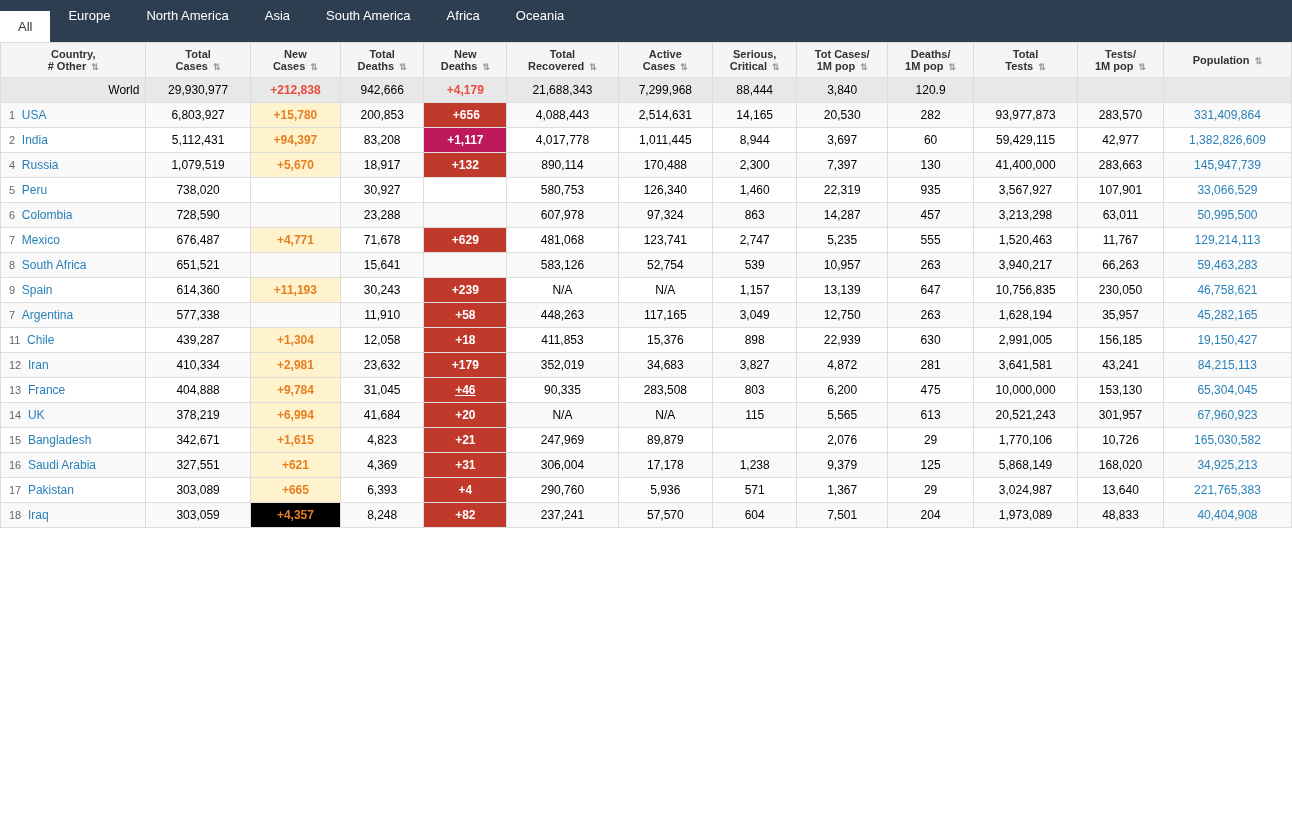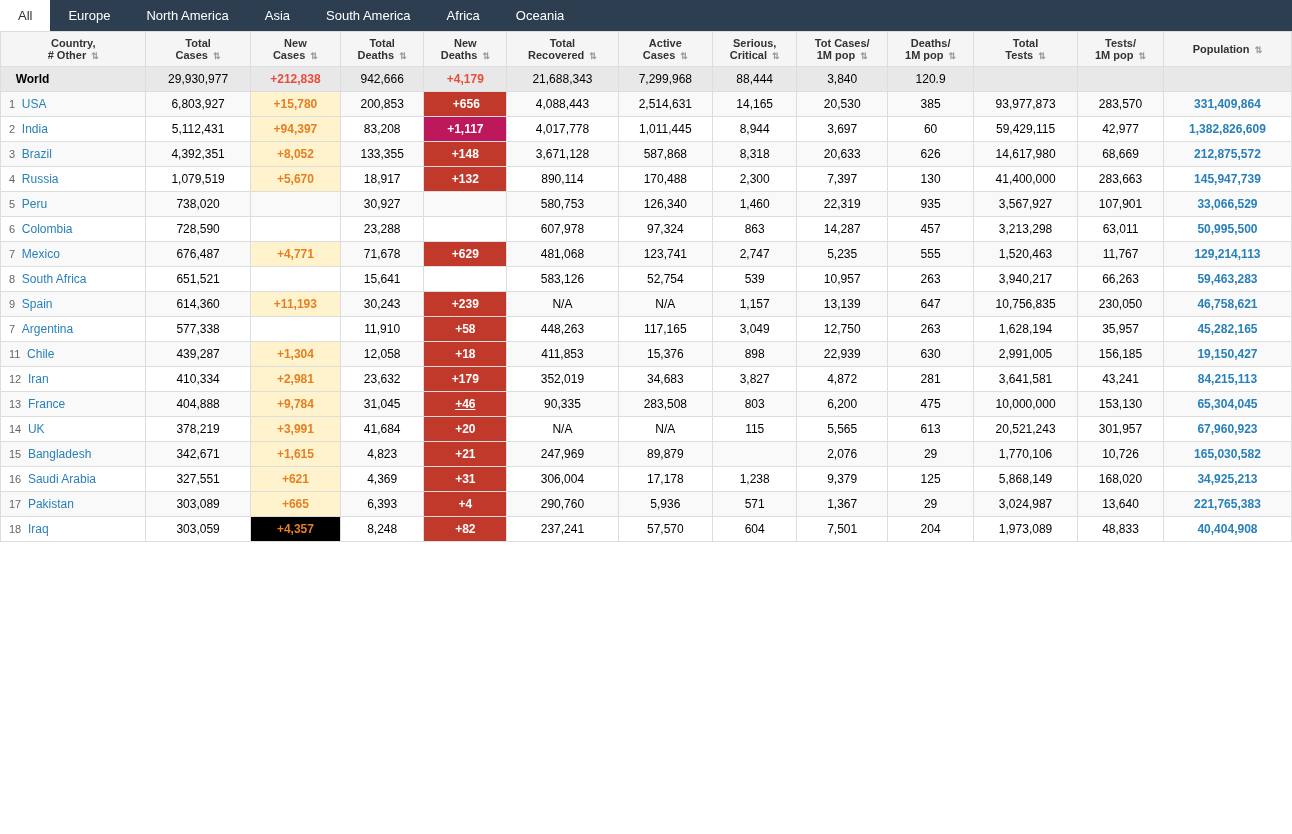--- a/index.html
+++ b/index.html
@@ -12,20 +12,21 @@
     }
     .tab {
       padding: 8px 18px;
       color: #fff;
       cursor: pointer;
       font-size: 13px;
     }
     .tab.active {
       background: #fff;
       color: #333;
+      margin-top: 11px;
     }
     
     table {
       width: 100%;
       border-collapse: collapse;
       font-size: 12px;
     }
     
     thead tr th {
       background: #f5f5f5;
@@ -76,21 +77,20 @@
       font-size: 11px;
     }
     
     td.country-cell {
       text-align: left;
       padding-left: 8px;
     }
     
     .population-blue {
       color: #2980b9;
-      font-weight: bold;
     }
   </style>
 </head>
 <body>
 
 <div>
   <div class="tabs">
     <div class="tab active">All</div>
     <div class="tab">Europe</div>
     <div class="tab">North America</div>
@@ -153,21 +153,21 @@
         <span class="sort-icon">⇅</span>
       </th>
       <th>
         <span>Population</span>
         <span class="sort-icon">⇅</span>
       </th>
     </tr>
   </thead>
   <tbody id="table-body">
   <tr class="world-row">
-  <td class="country-cell" colspan="1" style="font-weight:bold;">&nbsp;&nbsp;World</td>
+  <td class="country-cell" colspan="1" style="font-weight:normal;text-align:right;">&nbsp;&nbsp;World</td>
   <td>29,930,977</td>
   <td style="color:#e74c3c;font-weight:bold;">+212,838</td>
   <td>942,666</td>
   <td style="color:#e74c3c;font-weight:bold;">+4,179</td>
   <td>21,688,343</td>
   <td>7,299,968</td>
   <td>88,444</td>
   <td>3,840</td>
   <td>120.9</td>
   <td></td>
@@ -180,21 +180,21 @@
       &nbsp;<a class="country-link" href="#">USA</a>
     </td>
     <td>6,803,927</td>
     <td style="background:#fff3cd;color:#e67e22;font-weight:bold;">+15,780</td>
     <td>200,853</td>
     <td style="background:#c0392b;color:#fff;font-weight:bold;padding-left:8px;">+656</td>
     <td>4,088,443</td>
     <td>2,514,631</td>
     <td>14,165</td>
     <td>20,530</td>
-    <td>385</td>
+    <td>282</td>
     <td>93,977,873</td>
     <td>283,570</td>
     <td class="population-blue">331,409,864</td>
   </tr>
       <tr>
     <td class="country-cell">
       <span class="row-num">2</span>
       &nbsp;<a class="country-link" href="#">India</a>
     </td>
     <td>5,112,431</td>
@@ -205,38 +205,20 @@
     <td>1,011,445</td>
     <td>8,944</td>
     <td>3,697</td>
     <td>60</td>
     <td>59,429,115</td>
     <td>42,977</td>
     <td class="population-blue">1,382,826,609</td>
   </tr>
       <tr>
     <td class="country-cell">
-      <span class="row-num">3</span>
-      &nbsp;<a class="country-link" href="#">Brazil</a>
-    </td>
-    <td>4,392,351</td>
-    <td style="background:#fff3cd;color:#e67e22;font-weight:bold;">+8,052</td>
-    <td>133,355</td>
-    <td style="background:#c0392b;color:#fff;font-weight:bold;">+148</td>
-    <td>3,671,128</td>
-    <td>587,868</td>
-    <td>8,318</td>
-    <td>20,633</td>
-    <td>626</td>
-    <td>14,617,980</td>
-    <td>68,669</td>
-    <td class="population-blue">212,875,572</td>
-  </tr>
-      <tr>
-    <td class="country-cell">
       <span class="row-num">4</span>
       &nbsp;<a class="country-link" href="#">Russia</a>
     </td>
     <td>1,079,519</td>
     <td style="background:#fff3cd;color:#e67e22;font-weight:bold;">+5,670</td>
     <td>18,917</td>
     <td style="background:#c0392b;color:#fff;font-weight:bold;">+132</td>
     <td>890,114</td>
     <td>170,488</td>
     <td>2,300</td>
@@ -407,21 +389,21 @@
     <td>10,000,000</td>
     <td>153,130</td>
     <td class="population-blue">65,304,045</td>
   </tr>
       <tr>
     <td class="country-cell">
       <span class="row-num">14</span>
       &nbsp;<a class="country-link" href="#">UK</a>
     </td>
     <td>378,219</td>
-    <td style="background:#fff3cd;color:#e67e22;font-weight:bold;">+3,991</td>
+    <td style="background:#fff3cd;color:#e67e22;font-weight:bold;">+6,994</td>
     <td>41,684</td>
     <td style="background:#c0392b;color:#fff;font-weight:bold;">+20</td>
     <td>N/A</td>
     <td>N/A</td>
     <td>115</td>
     <td>5,565</td>
     <td>613</td>
     <td>20,521,243</td>
     <td>301,957</td>
     <td class="population-blue">67,960,923</td>

